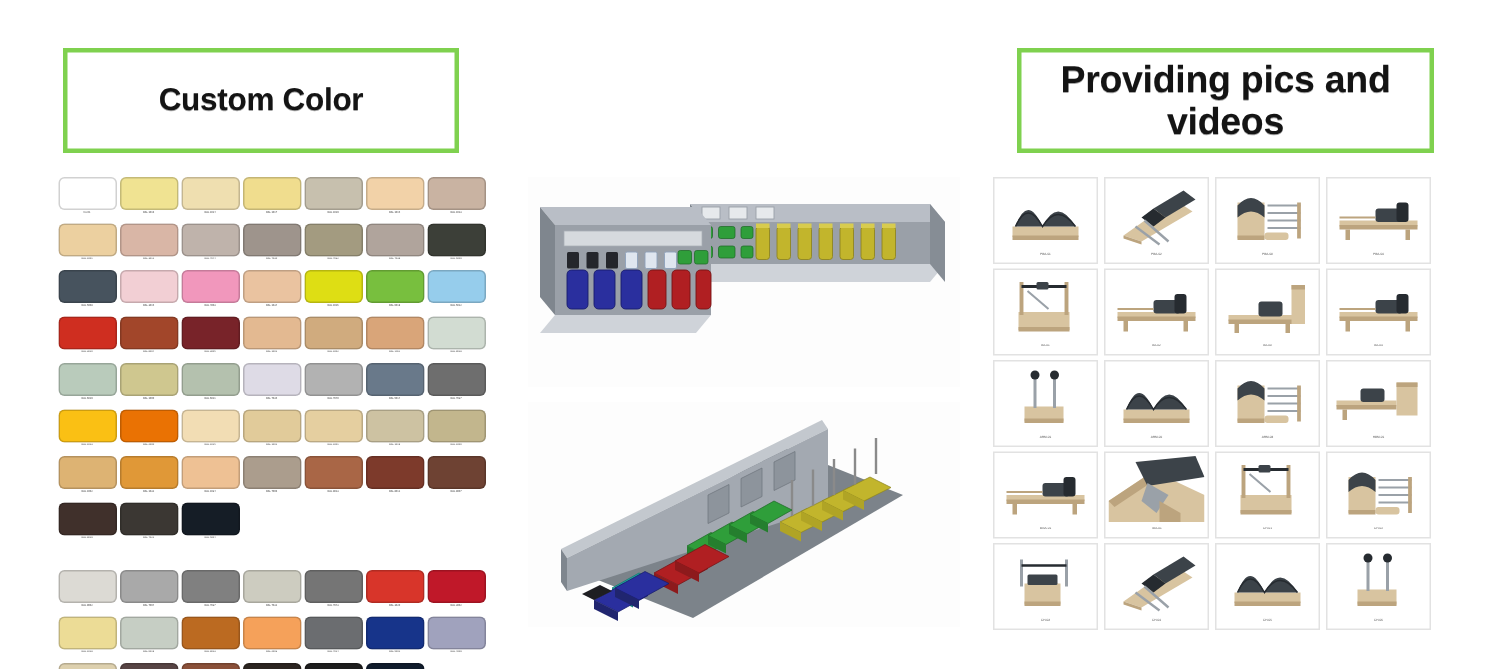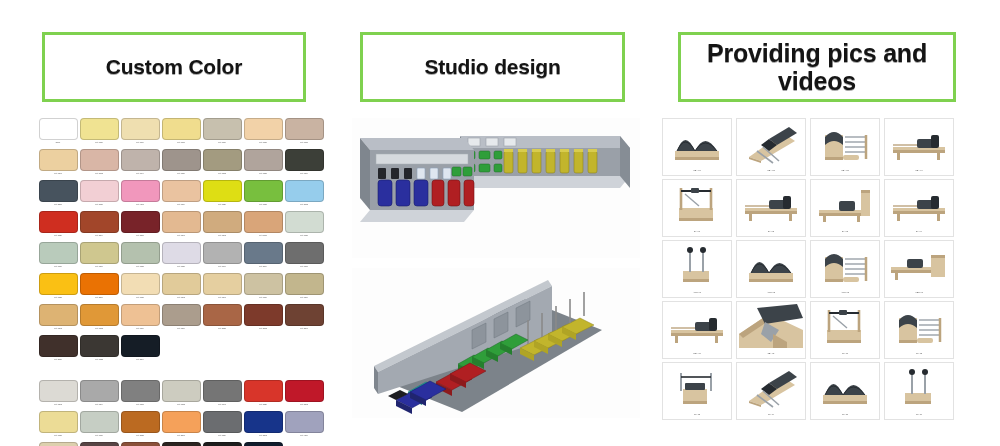--- a/index.html
+++ b/index.html
@@ -74,23 +74,20 @@
   }
 </style>
 </head>
 <body>
 
 <div class="page">
 
   <div class="hdr" id="hdr-1" style="border-color: rgb(127, 209, 79);">
     <div class="hdr-text">Custom Color</div>
   </div>
-  <div class="hdr" id="hdr-2" style="border-color: rgb(127, 209, 79);">
-    <div class="hdr-text">Studio design</div>
-  </div>
   <div class="hdr" id="hdr-3" style="border-color: rgb(127, 209, 79);">
     <div class="hdr-text">Providing pics and videos</div>
   </div>
 
   <div class="col" id="col-color">
     <div class="swatch-grid" id="swatch-grid">
         <div class="swatch-row">
           <div class="swatch-cell">
             <div class="swatch" style="background: rgb(255, 255, 255);"></div>
             <div class="swatch-cap">No.01</div>

